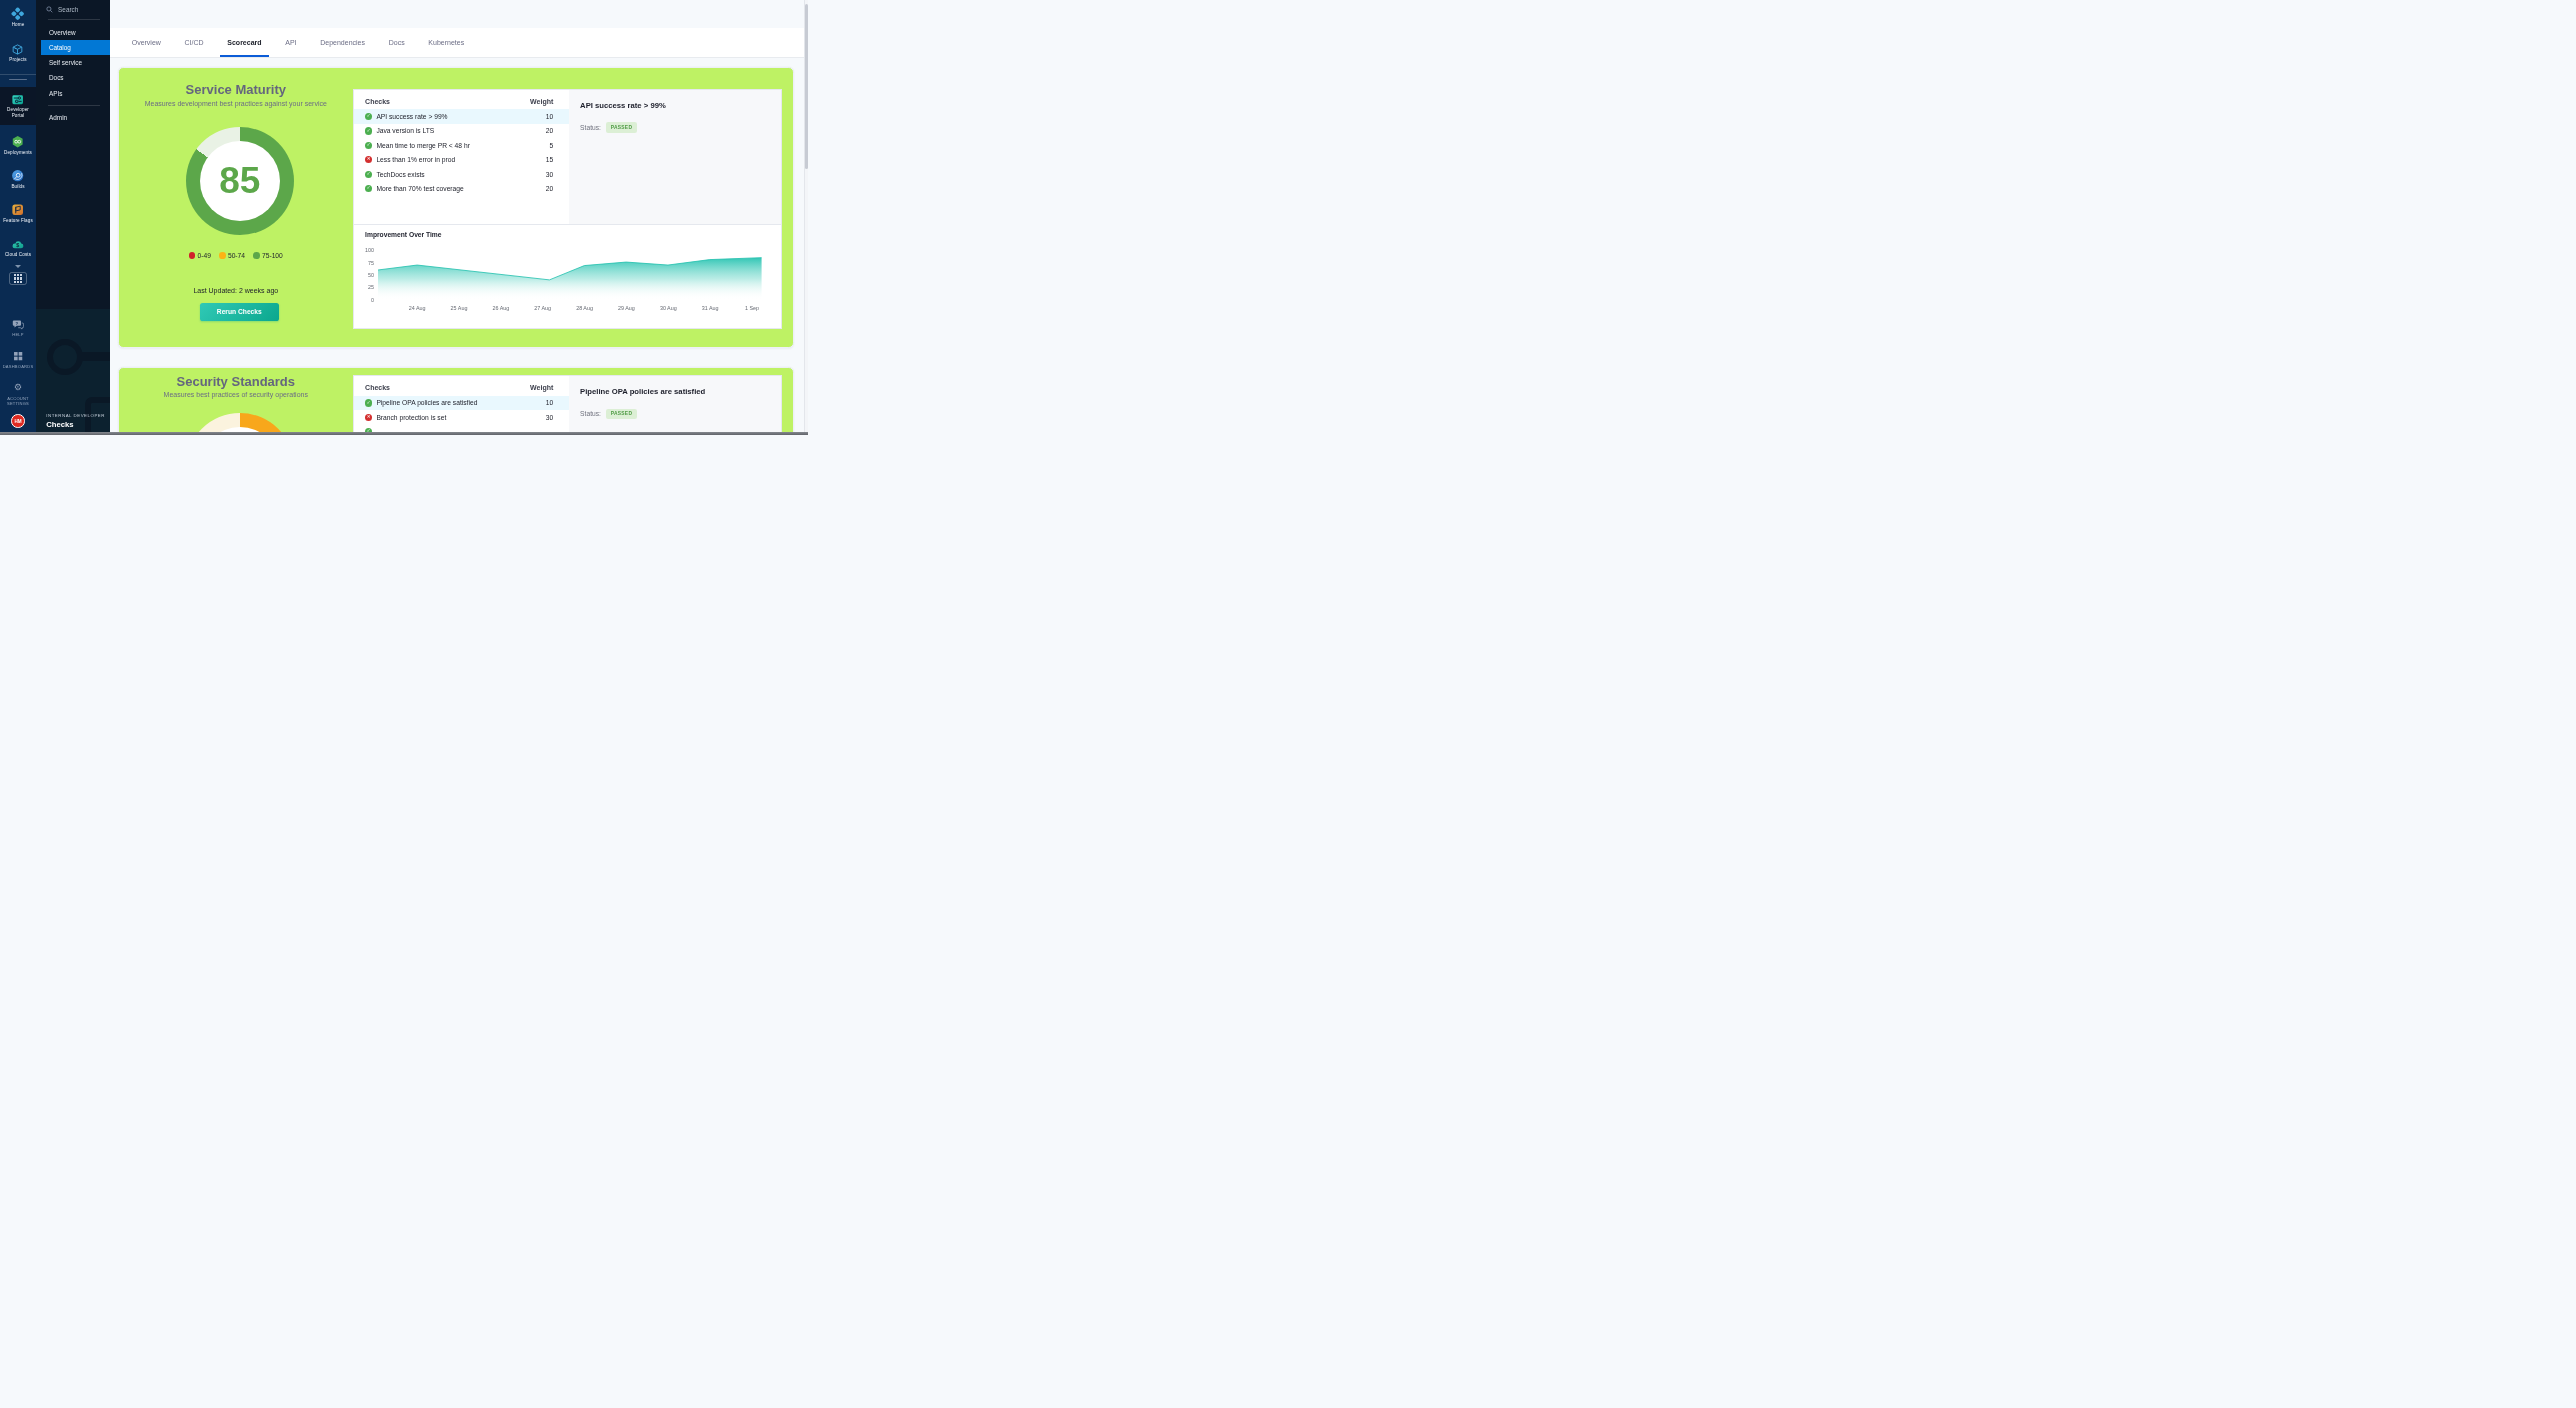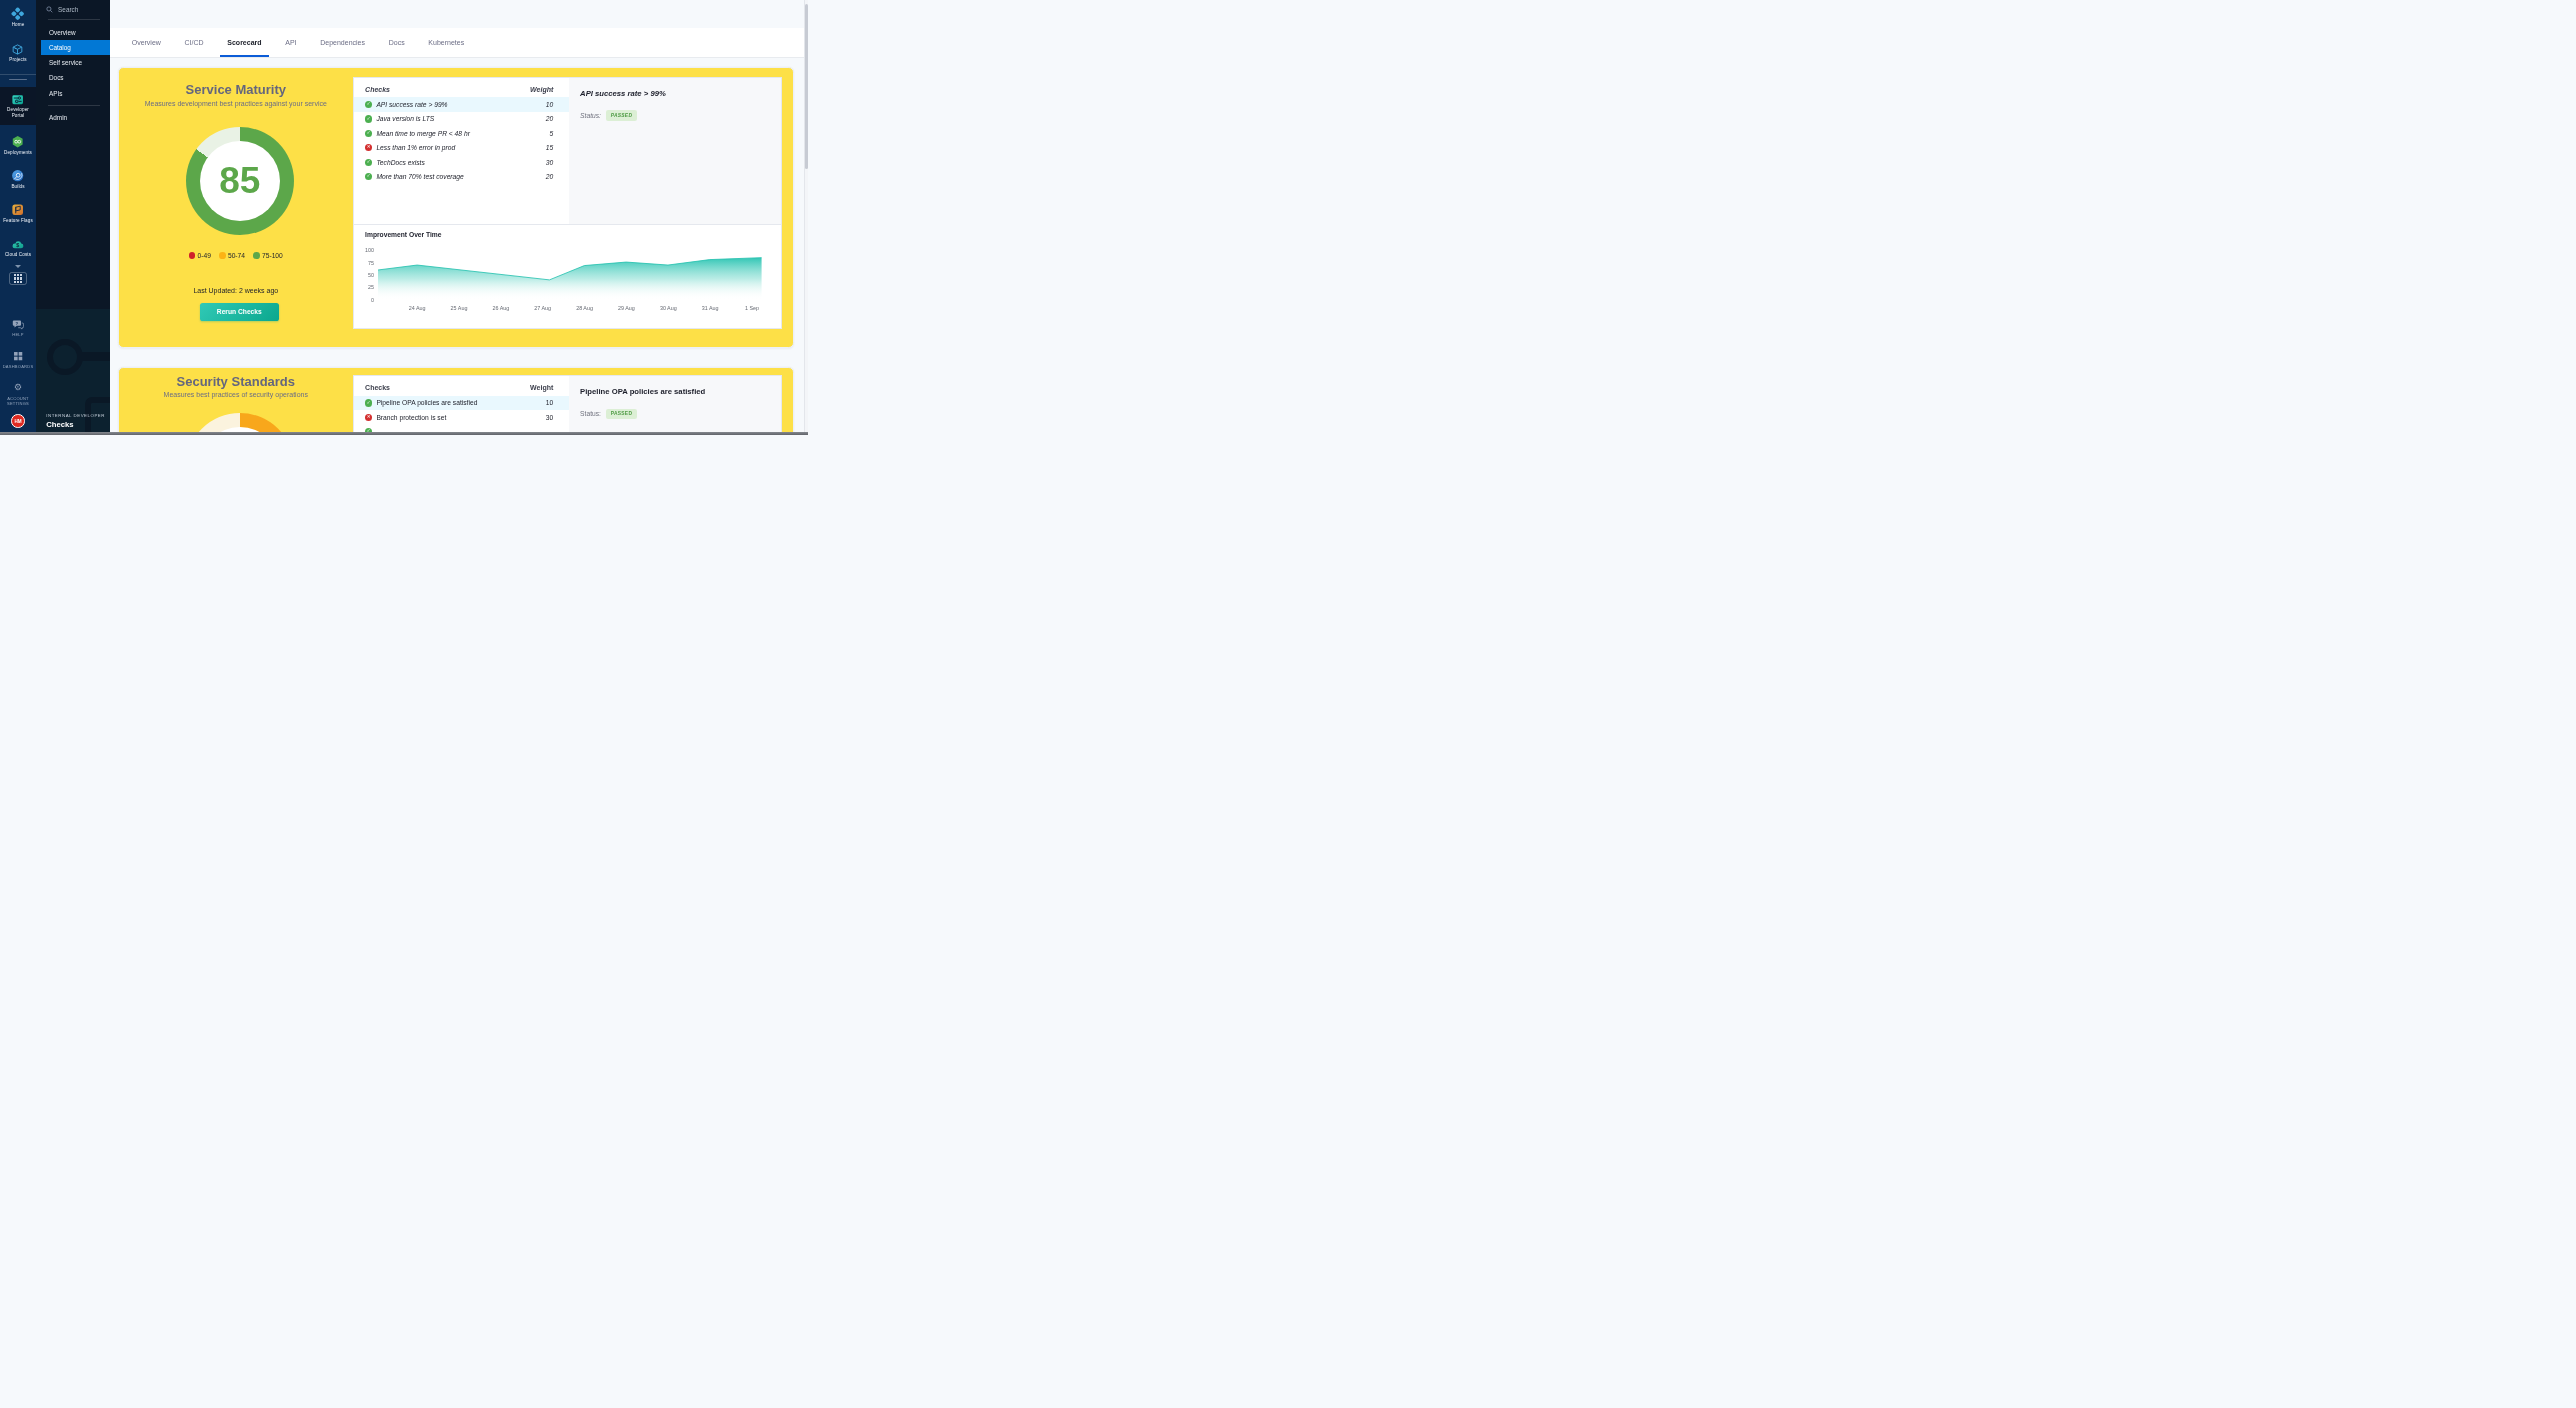--- a/index.html
+++ b/index.html
@@ -53,42 +53,42 @@
   .kebab { position:absolute; left:679px; top:8.2px; width:9.3px; height:12.4px; display:flex; flex-direction:column; align-items:center; justify-content:center; gap:1.5px; cursor:pointer; }
   .kebab i { width:2.1px; height:2.1px; border-radius:50%; background:#9BA0A8; }
 
   #tabbar { position:absolute; left:0; right:0; top:28px; height:30px; background:#fff; border-bottom:0.5px solid #E8EBEF; z-index:9; display:flex; align-items:stretch; padding-left:19.6px; gap:17.5px; }
   .tab { font-size:7px; color:#6B6D85; display:flex; align-items:center; position:relative; cursor:pointer; padding:0 3.1px; }
   .tab.active { color:#1B1E28; font-weight:700; }
   .tab.active::after { content:""; position:absolute; left:-4.1px; right:-4.1px; bottom:0; height:2.1px; background:#0B5CD7; }
 
   #content { position:absolute; left:0; right:0; top:58px; bottom:0; }
 
-  .card { position:absolute; left:8.8px; width:676px; background:#fde047; border-radius:5.2px; border:0.5px solid #EDF0F4; box-shadow:0 0.5px 2.1px rgba(40,41,61,.06); }
+  .card { position:absolute; left:8.8px; width:676px; background:#bef264; border-radius:5.2px; border:0.5px solid #EDF0F4; box-shadow:0 0.5px 2.1px rgba(40,41,61,.06); }
   #card1 { top:8.8px; height:281px; overflow:hidden; }
   #card2 { top:309px; height:237px; overflow:hidden; }
 
   .col-left { position:absolute; left:0; top:0; bottom:0; width:234px; }
   .sc-title { position:absolute; left:0; width:100%; text-align:center; font-size:13px; font-weight:600; color:#64667E; }
   .sc-sub { position:absolute; left:0; width:100%; text-align:center; font-size:7px; color:#6B6D85; }
 
   .donut { position:absolute; left:67px; width:108px; height:108px; border-radius:50%;
            background:conic-gradient(var(--gc) calc(var(--p)*1%), var(--gr) 0);text-align:center; }
   .donut::after { content:""; position:absolute; inset:14px; background:#fff; border-radius:50%; }
   .donut .score { position:absolute; inset:0; display:flex; align-items:center; justify-content:center; font-size:37px; font-weight:700; color:var(--gc); z-index:1; }
 
   .legend { position:absolute; left:0; width:100%; display:flex; justify-content:center; gap:8.2px; }
   .legend-item { display:flex; align-items:center; gap:2.1px; font-size:6.7px; color:#1D1F2B; }
   .legend-item .dot { width:6.7px; height:6.7px; border-radius:50%; }
 
   .last-updated { position:absolute; left:0; width:100%; text-align:center; font-size:7px; color:#1D1F2B; }
   .rerun-btn { position:absolute; left:81px; width:79px; height:18px; border:none; border-radius:2.6px; color:#fff; font-size:6.7px; font-weight:600; font-family:inherit; cursor:pointer; background:linear-gradient(135deg,#30C9B6 0%,#0BA78D 100%); box-shadow:0 1px 2.1px rgba(11,167,141,.3); }
 
   .checks-box { position:absolute; left:234px; width:429px; border:0.5px solid #E5E8EE; background:#fff; }
-  #card1 .checks-box { top:9px; height:154px;font-style:italic; }
+  #card1 .checks-box { top:21px; height:154px; }
   #card2 .checks-box { top:7.2px; height:124px; }
   .checks-left { position:absolute; left:0; top:0; bottom:0; width:215px; }
   .checks-head { display:flex; justify-content:space-between; padding:8.2px 15.5px 0 11.3px; font-size:7px; font-weight:700; color:#3E414E; height:19.6px; }
   .check-row { display:flex; align-items:center; height:14.4px; padding:0 15.5px 0 11.3px; font-size:6.7px; color:#22242E; cursor:pointer; }
   .check-row.hl { background:#E9F8FE; }
   .check-status { width:7.2px; height:7.2px; border-radius:50%; margin-right:4.1px; flex:none; color:#fff; font-size:4.6px; font-weight:bold; display:flex; align-items:center; justify-content:center; line-height:1; }
   .check-status.passed { background:#4CAF50; }
   .check-status.failed { background:#D32F2F; }
   .check-label { flex:1; }
   .check-weight { width:20.6px; text-align:right; }

